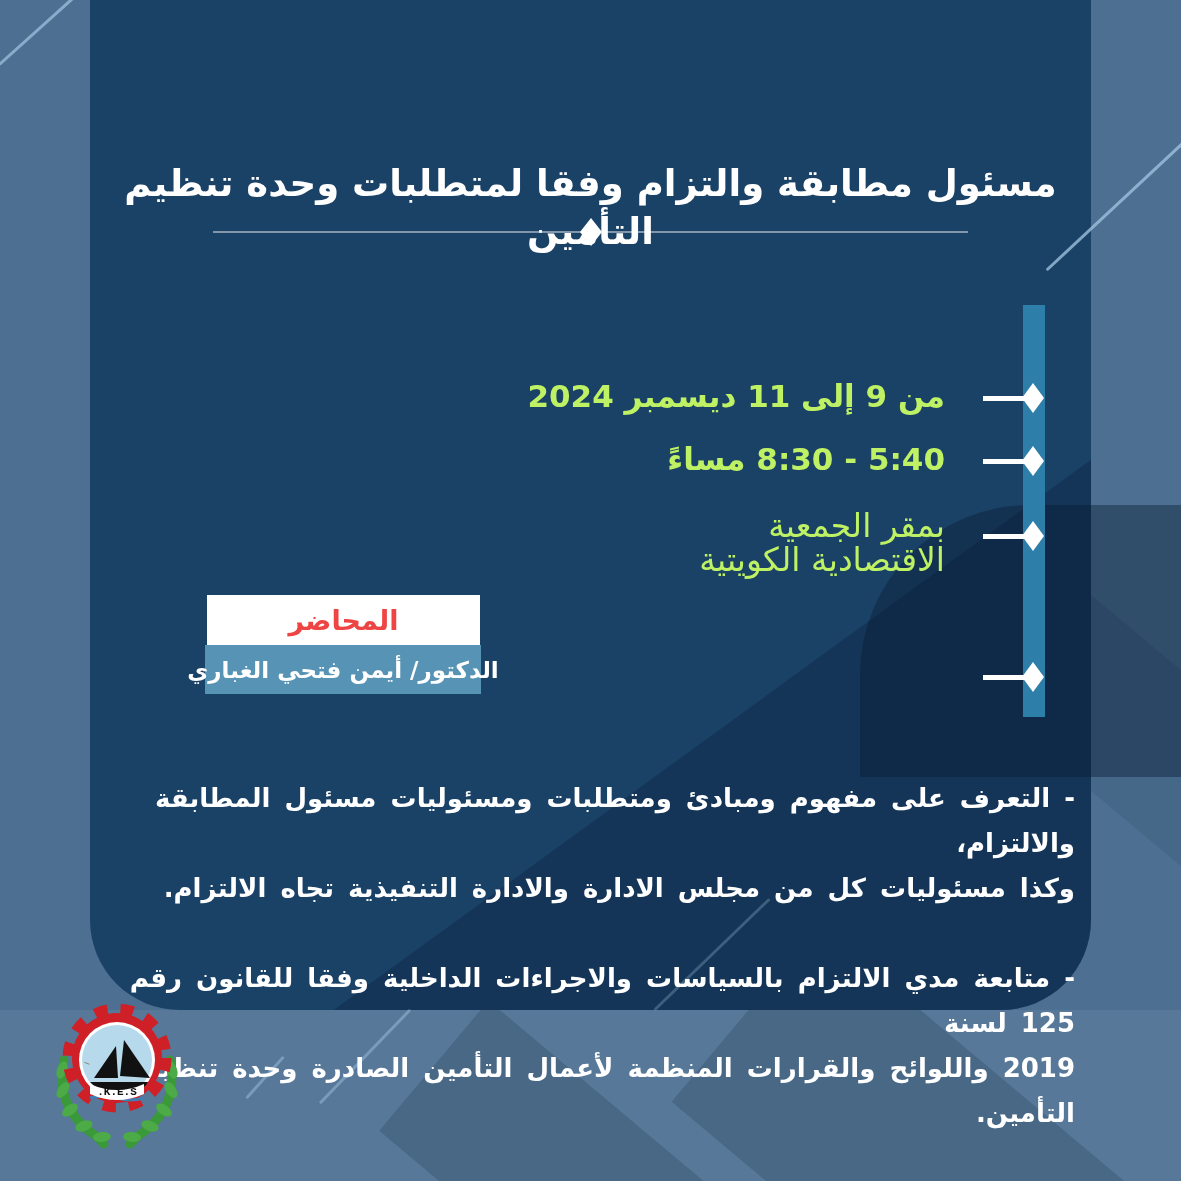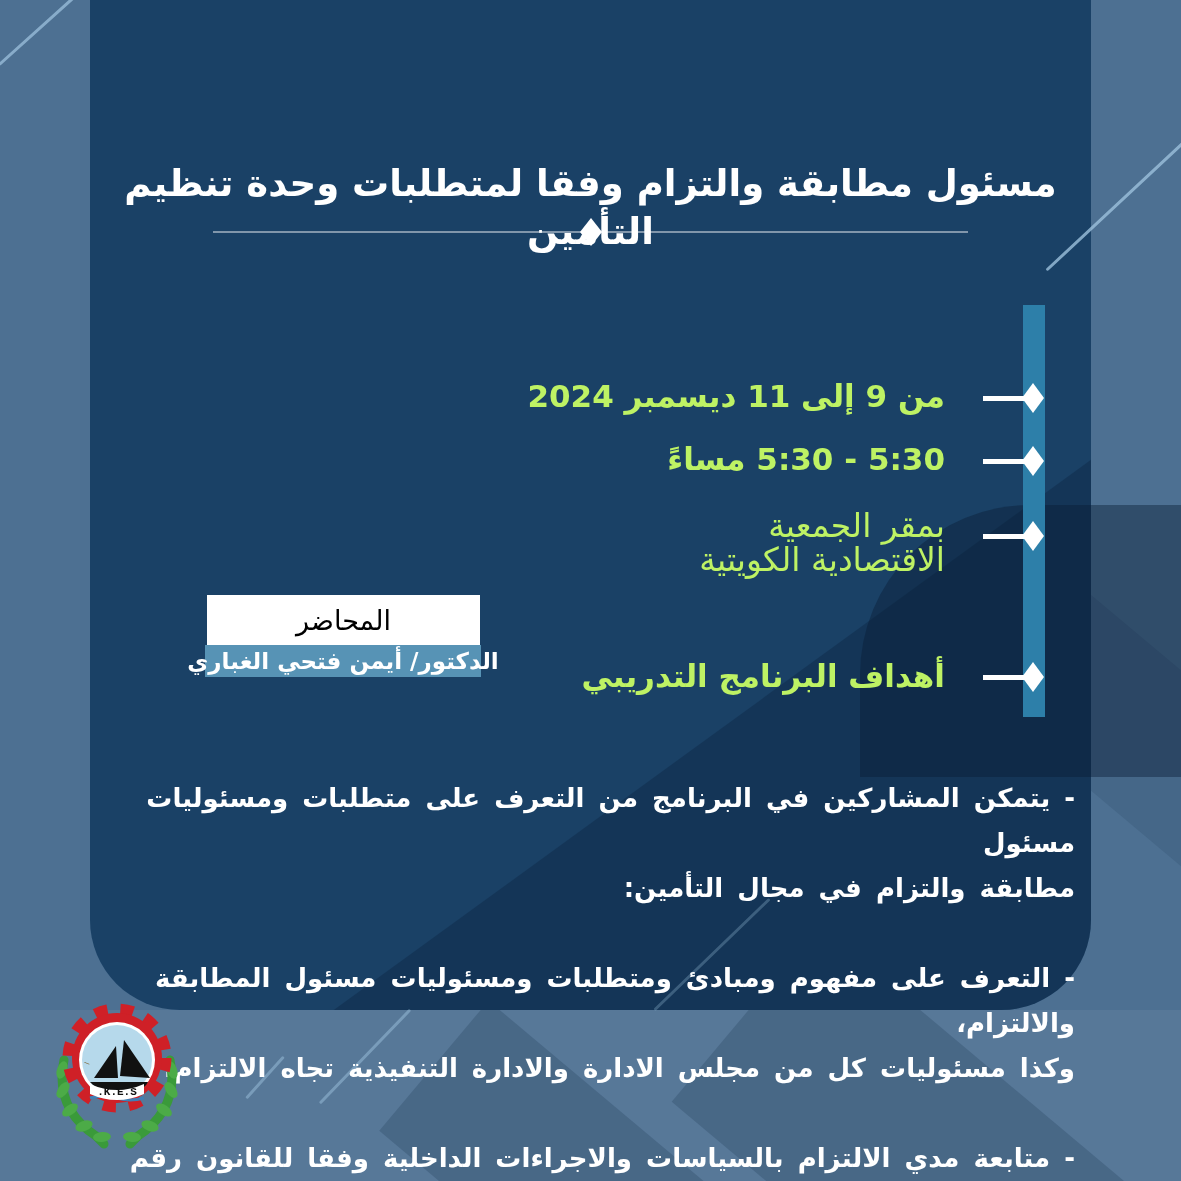--- a/index.html
+++ b/index.html
@@ -57,23 +57,23 @@
   .sched{position:absolute;right:236px;color:#bef264;text-align:right;white-space:pre-line;}
   .sched.date{top:378px;font-size:31px;font-weight:bold;}
   .sched.time{top:441px;font-size:31px;font-weight:bold;}
   .sched.venue{top:509px;font-size:33px;font-weight:normal;line-height:34px;}
   .sched.goals{top:658px;font-size:31px;font-weight:bold;}
   
   .lect-label-box{
     position:absolute;left:207px;top:595px;width:273px;height:50px;background:#ffffff;
     display:flex;align-items:center;justify-content:center;
   }
-  .lect-label-box span{color:#000000;font-size:27px;font-weight:normal;}
+  .lect-label-box span{color:#ef4444;font-size:27px;font-weight:bold;}
   .lect-name-box{
-    position:absolute;left:205px;top:645px;width:276px;height:32px;background:#5793b5;
+    position:absolute;left:205px;top:645px;width:276px;height:49px;background:#5793b5;
     display:flex;align-items:center;justify-content:center;
   }
   .lect-name-box span{color:#ffffff;font-size:23px;font-weight:bold;white-space:nowrap;}
   
   .objectives{
     position:absolute;left:100px;top:731px;width:975px;
     color:#ffffff;font-size:26px;font-weight:bold;line-height:45px;
     text-align:right;white-space:pre-line;word-spacing:5px;
   }
   .objectives p{margin:0;}
@@ -115,35 +115,32 @@
   <div class="tl-line" style="left:983px;top:459px;"></div>
   <div class="tl-diamond" style="left:1022px;top:446px;"></div>
 
   <div class="tl-line" style="left:983px;top:534px;"></div>
   <div class="tl-diamond" style="left:1022px;top:521px;"></div>
 
   <div class="tl-line" style="left:983px;top:675px;"></div>
   <div class="tl-diamond" style="left:1022px;top:662px;"></div>
 
   <div class="sched date">من 9 إلى 11 ديسمبر 2024</div>
-  <div class="sched time">5:30 - 5:30  مساءً</div>
+  <div class="sched time">5:40 - 8:30  مساءً</div>
   <div class="sched venue">بمقر الجمعية
 الاقتصادية الكويتية</div>
-  <div class="sched goals">أهداف البرنامج التدريبي</div>
 
   <div class="lect-label-box">
     <span>المحاضر</span>
   </div>
   <div class="lect-name-box">
     <span>الدكتور/ أيمن فتحي الغباري</span>
   </div>
 
   <div class="objectives">
-    <p>- يتمكن المشاركين في البرنامج من التعرف على متطلبات ومسئوليات مسئول
-مطابقة والتزام في مجال التأمين:</p>
     <p>- التعرف على مفهوم ومبادئ ومتطلبات ومسئوليات مسئول المطابقة والالتزام،
 وكذا مسئوليات كل من مجلس الادارة والادارة التنفيذية تجاه الالتزام.</p>
     <p>- متابعة مدي الالتزام بالسياسات والاجراءات الداخلية وفقا للقانون رقم 125 لسنة
 2019 واللوائح والقرارات المنظمة لأعمال التأمين الصادرة وحدة تنظيم التأمين.</p>
   </div>
 
   <div class="logo">
     <svg viewBox="0 0 142 152" width="142" height="152">
 
       <g>

